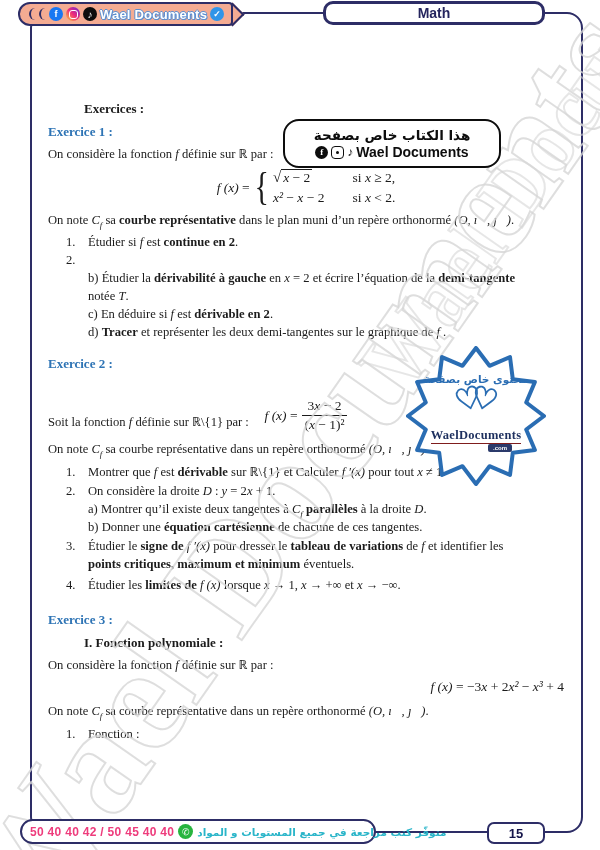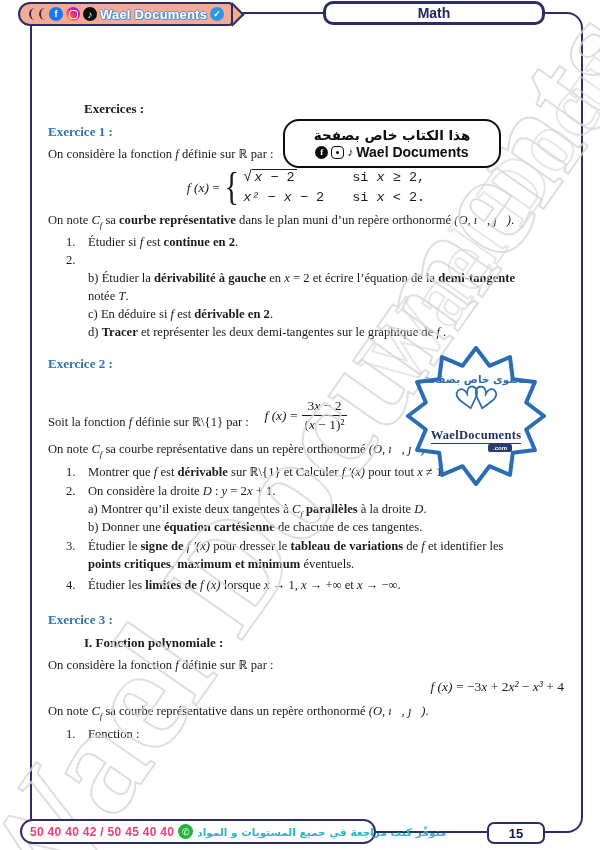--- a/index.html
+++ b/index.html
@@ -56,21 +56,21 @@
   .b-ex2l1{top:464px;} .b-ex2l2{top:483px;} .b-ex2l2a{top:501px;} .b-ex2l2b{top:519px;}
   .b-ex2l3{top:538px;} .b-ex2l3b{top:556px;} .b-ex2l4{top:577px;}
   .b-ex3h{top:611px;} .b-ex3sub{top:634px;} .b-ex3intro{top:657px;} .b-ex3f{top:678px;}
   .b-ex3note{top:703px;} .b-ex3l1{top:726px;}
 
   
   .formula-row{display:flex;justify-content:center;align-items:center;gap:4px;font-size:13.5px;}
   .brace{font-size:40px;font-weight:300;line-height:40px;transform:scaleX(.75);margin:0 -2px;}
   .cases,.conds{display:flex;flex-direction:column;gap:1px;}
   .conds{margin-left:24px;}
-  .crow{line-height:19px;white-space:nowrap;font-family:Liberation Mono, monospace;}
+  .crow{line-height:19px;white-space:nowrap;}
   .radsign{font-size:15px;}
   .radarg{border-top:1.3px solid #1b1b1b;padding:0 2px;}
   .frac{display:inline-flex;flex-direction:column;align-items:center;margin-left:0;line-height:18px;}
   .fnum{padding:0 6px;border-bottom:1.3px solid #1b1b1b;}
   .formula-center{text-align:right;font-size:13.5px;}
 
   
   .overlay-badge{position:absolute;left:283px;top:119px;width:218px;height:49px;box-sizing:border-box;background:#fff;
                  border:2.5px solid #0d0d0d;border-radius:16px;z-index:4;display:flex;flex-direction:column;
                  align-items:center;justify-content:center;gap:1px;}

